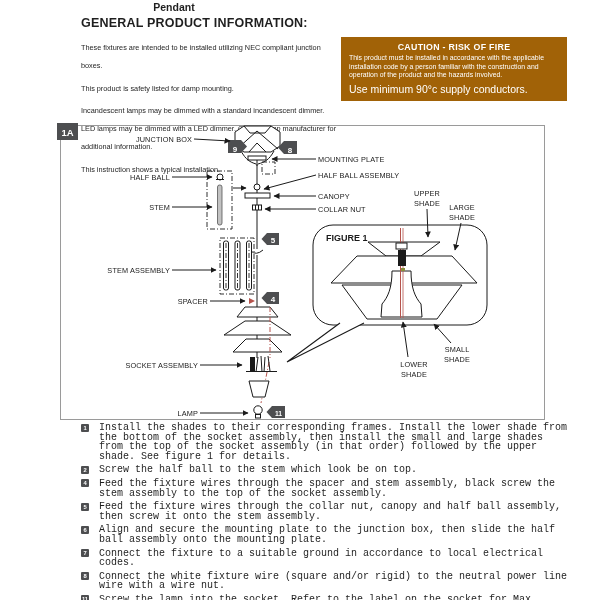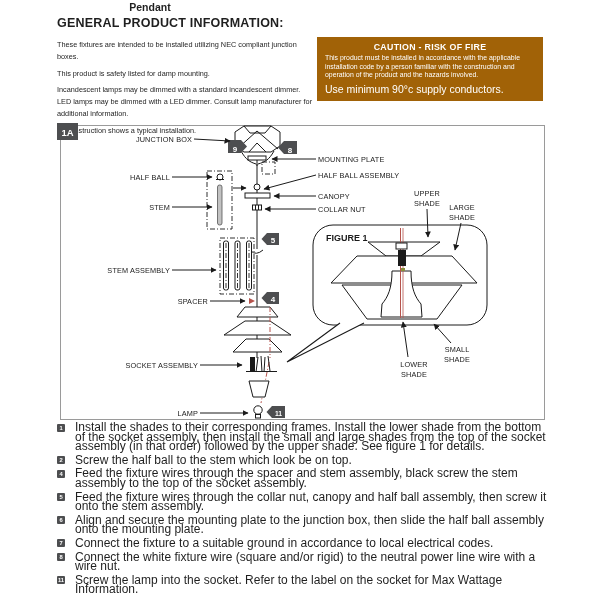--- a/index.html
+++ b/index.html
@@ -1,26 +1,26 @@
 <!DOCTYPE html>
 <html><head>
 <meta charset="utf-8">
 <style>
   html,body{margin:0;padding:0;}
   body{
     width:600px;height:600px;background:#ffffff;position:relative;overflow:hidden;
     font-family:"Liberation Sans",sans-serif;color:#1f1f1f;
     -webkit-font-smoothing:antialiased;
   }
-  .abs{position:absolute;}
+  .abs{position:absolute;margin-left:24px;}
   
   .title{left:57px;top:1px;width:186px;text-align:center;font-weight:bold;font-size:10.5px;}
   .subtitle{left:57px;top:16px;font-weight:bold;font-size:12.5px;letter-spacing:.2px;text-align:center;}
   
-  .intro{left:57px;top:39px;width:256px;font-size:7.3px;line-height:12px;}
+  .intro{left:57px;top:39px;width:256px;font-size:7.3px;line-height:18px;}
   .intro p{margin:0 0 4.5px 0;}
   
   .caution{left:317px;top:37px;width:226px;background:#a16207;color:#ffffff;
     padding:5px 8px 6px 8px;box-sizing:border-box;}
   .caution .c-title{font-weight:bold;font-size:8.8px;text-align:center;margin-bottom:2px;letter-spacing:.3px;}
   .caution .c-body{font-size:6.9px;line-height:8.6px;}
   .caution .c-emph{font-size:10.5px;margin-top:3px;}
   
   svg.diagram{position:absolute;left:0;top:0;}
   svg .lbl{font-size:7.3px;fill:#1a1a1a;letter-spacing:.15px;}
@@ -29,21 +29,21 @@
   svg .ln{stroke:#1a1a1a;stroke-width:1;fill:none;}
   svg .shape{stroke:#1a1a1a;stroke-width:1;fill:#ffffff;}
   svg .dash{stroke:#1a1a1a;stroke-width:.9;fill:none;stroke-dasharray:5 2 1 2;}
   svg .red{stroke:#b5534c;stroke-width:1;fill:none;stroke-dasharray:5 2 1 2;}
   svg .badge{fill:#4d4e50;stroke:none;}
   
   .steps{left:57px;top:423px;width:492px;display:flex;flex-direction:column;gap:4px;}
   .step{display:flex;align-items:flex-start;}
   .step .num{flex:0 0 8px;width:8px;height:8px;background:#4d4e50;color:#fff;
     font-size:5.8px;font-weight:bold;line-height:8px;text-align:center;border-radius:1px;margin-top:.5px;}
-  .step .txt{margin-left:10px;font-size:12px;line-height:9.6px;width:474px;}
+  .step .txt{margin-left:10px;font-size:10px;line-height:9.6px;width:474px;font-family:Liberation Mono, monospace;}
 </style>
 </head>
 <body>
 
 <div class="abs title">Pendant</div>
 <div class="abs subtitle">GENERAL PRODUCT INFORMATION:</div>
 
 <div class="abs intro">
   <p>These fixtures are intended to be installed utilizing NEC compliant junction boxes.</p>
   <p>This product is safety listed for damp mounting.</p>

